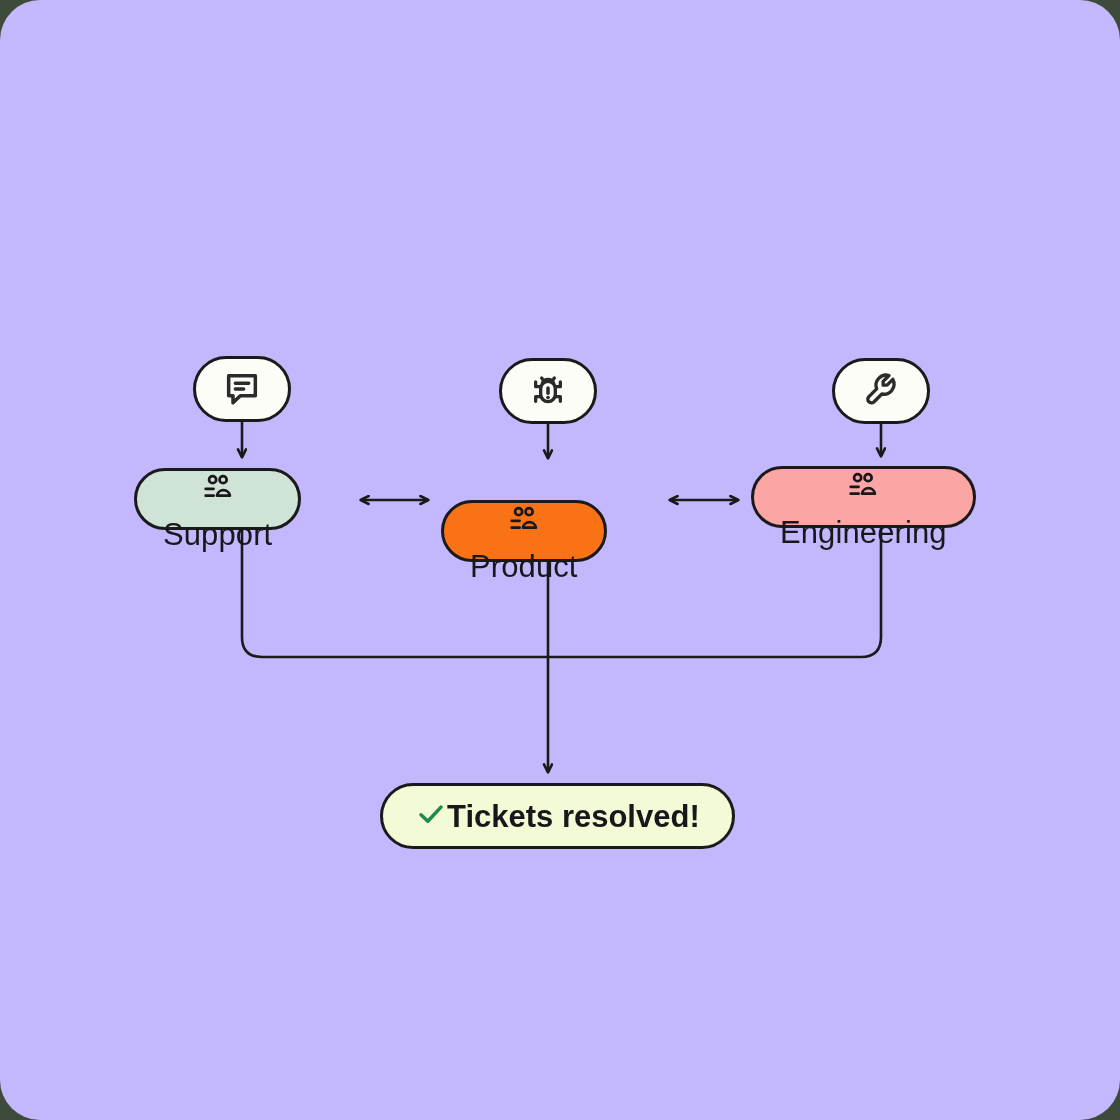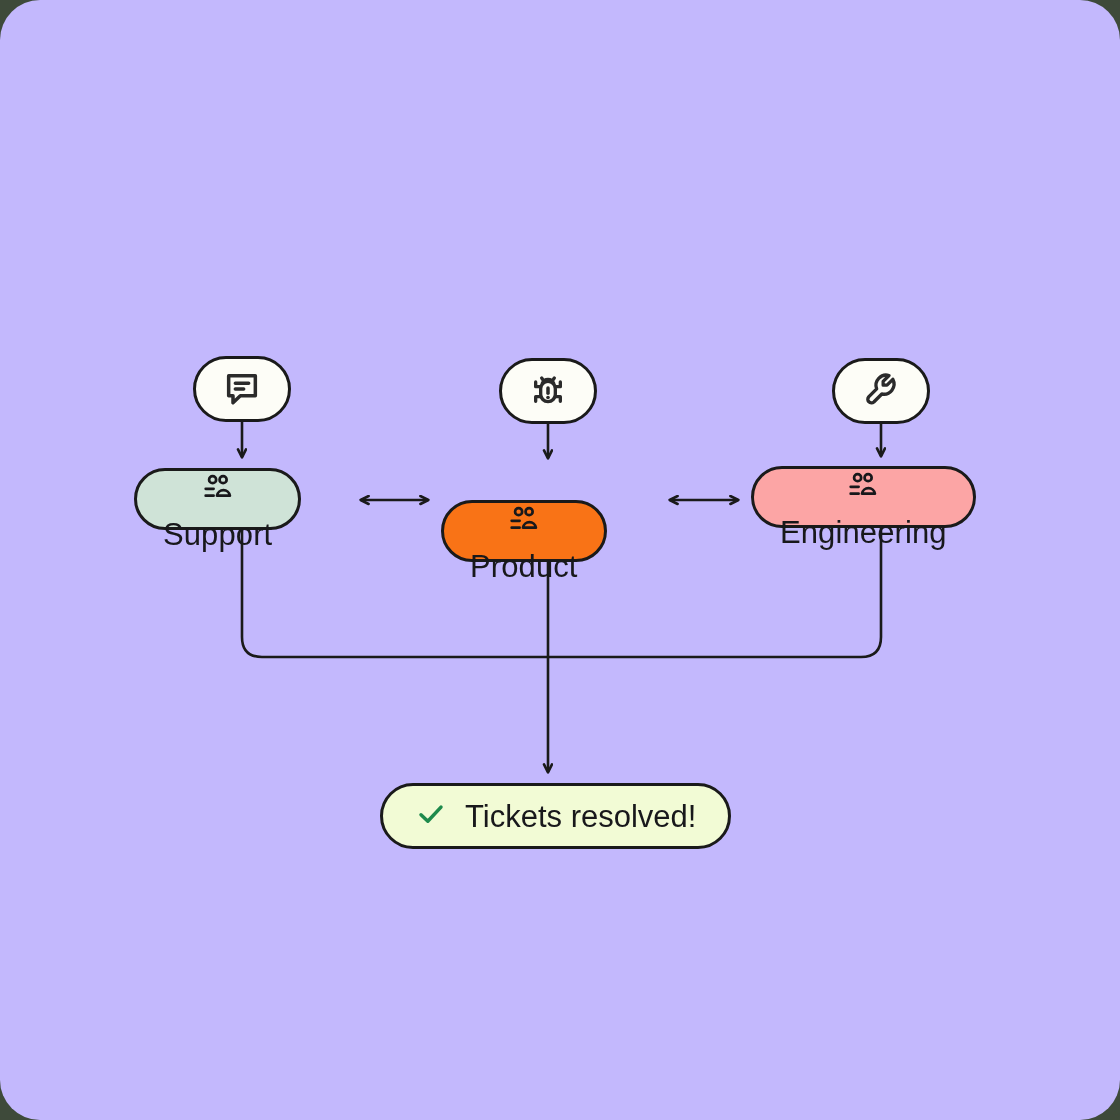--- a/index.html
+++ b/index.html
@@ -75,23 +75,24 @@
     position: absolute;
     left: 380px;
     top: 783px;
     height: 66px;
     background: #f2fbd5;
     border: 3px solid #1a1a1a;
     border-radius: 33px;
     box-sizing: border-box;
     display: flex;
     align-items: center;
-    gap: 18px;
+    gap: 0;
     padding: 0 32px;
     white-space: nowrap;
+    font-weight: bold;
   }
   #node-result .result-label {
     font-size: 31px;
     color: #18181b;
     line-height: 1;
   }
 </style>
 </head>
 <body>
 

